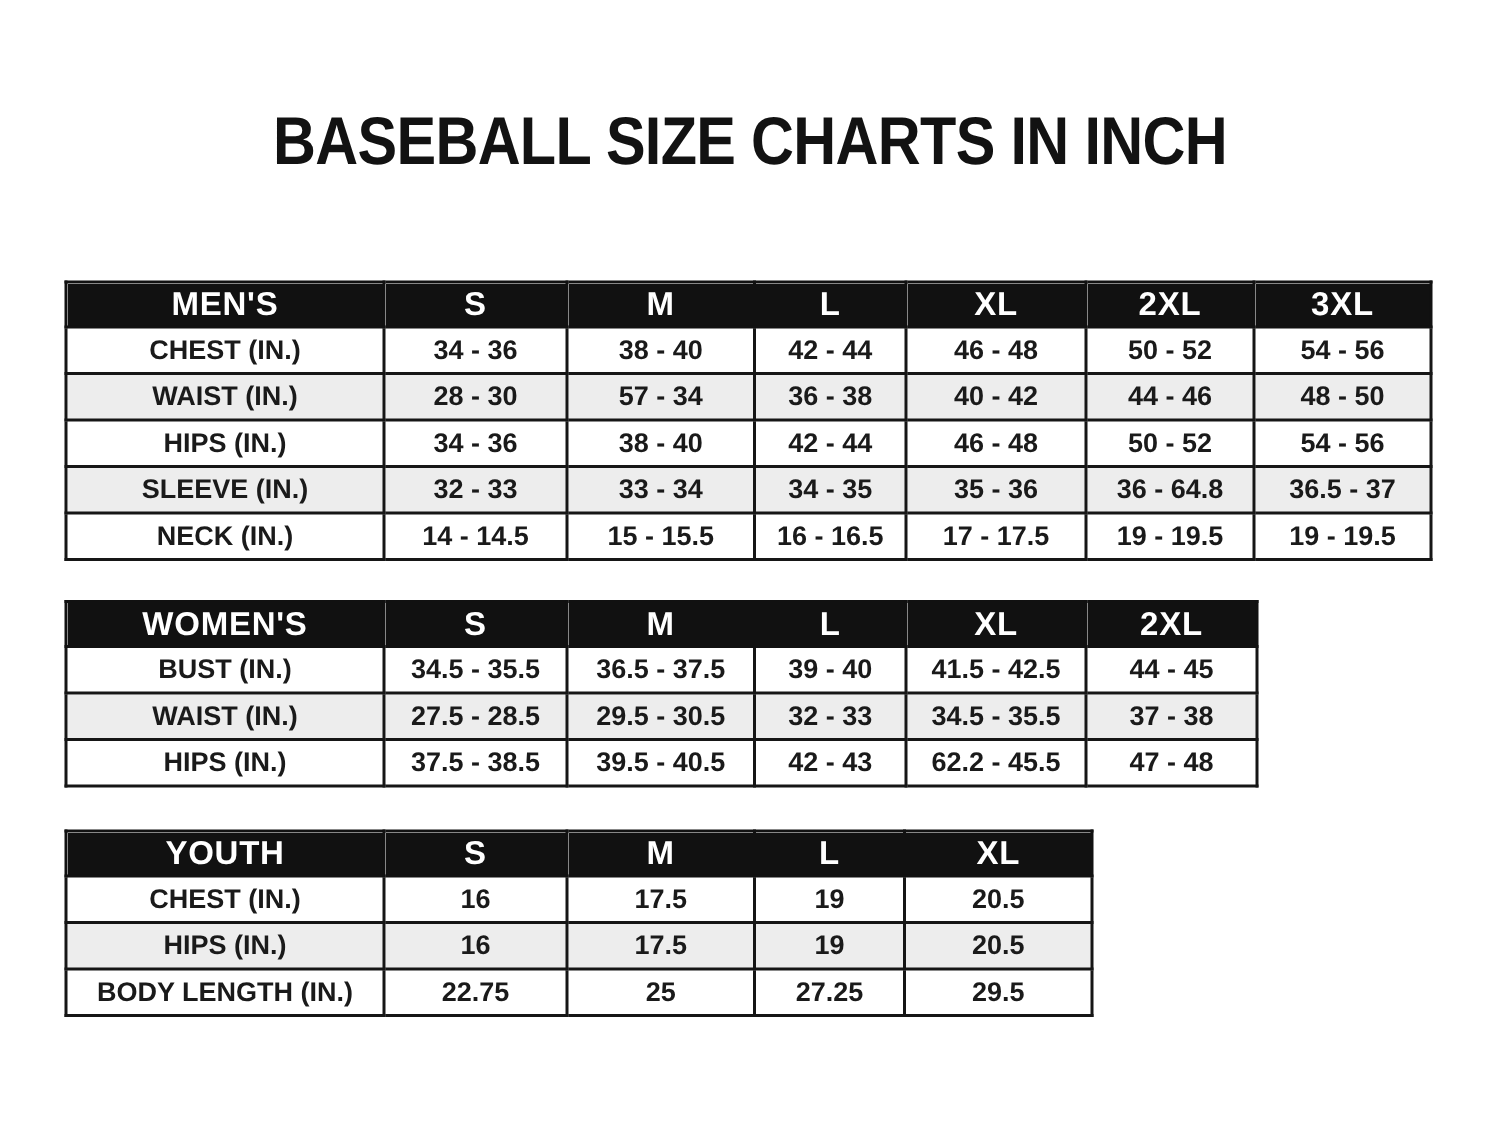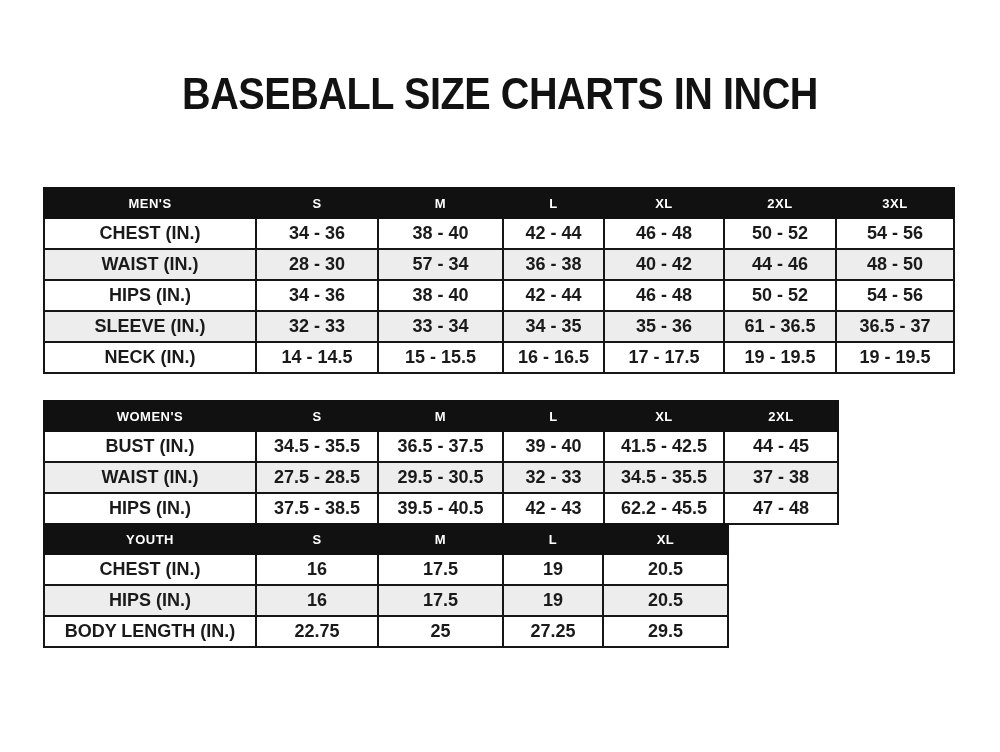--- a/index.html
+++ b/index.html
@@ -42,29 +42,29 @@
     color: #1a1a1a;
     font-size: 18px;
     overflow: hidden;
     white-space: nowrap;
   }
   table.size-table thead tr { height: 30px; }
   table.size-table tbody tr { height: 31px; }
   table.size-table thead th {
     background: #111111;
     color: #ffffff;
-    font-size: 13px;
+    font-size: 22px;
     border-color: #111111;
     letter-spacing: 0.5px;
   }
   table.size-table tbody tr:nth-child(odd)  { background: #ffffff; }
   table.size-table tbody tr:nth-child(even) { background: #ededed; }
   #table-mens   { top: 187px; width: 910px; }
   #table-womens { top: 400px; width: 794px; }
-  #table-youth  { top: 523px; width: 684px; padding-left: 12px; }
+  #table-youth  { top: 553px; width: 684px; padding-left: 12px; }
 </style>
 </head>
 <body>
 
 <div class="page">
   <h1 class="title">BASEBALL SIZE CHARTS IN INCH</h1>
 
   <table class="size-table" id="table-mens">
     <colgroup>
       <col style="width:212px">
@@ -113,21 +113,21 @@
           <td>46 - 48</td>
           <td>50 - 52</td>
           <td>54 - 56</td>
         </tr>
         <tr>
           <th>SLEEVE (IN.)</th>
           <td>32 - 33</td>
           <td>33 - 34</td>
           <td>34 - 35</td>
           <td>35 - 36</td>
-          <td>61 - 36.5</td>
+          <td>36 - 64.8</td>
           <td>36.5 - 37</td>
         </tr>
         <tr>
           <th>NECK (IN.)</th>
           <td>14 - 14.5</td>
           <td>15 - 15.5</td>
           <td>16 - 16.5</td>
           <td>17 - 17.5</td>
           <td>19 - 19.5</td>
           <td>19 - 19.5</td>

